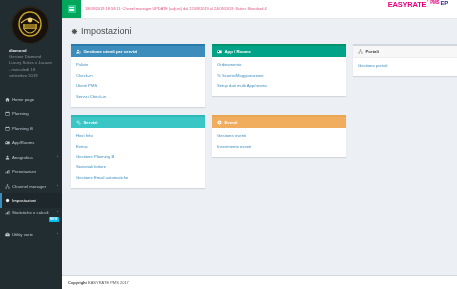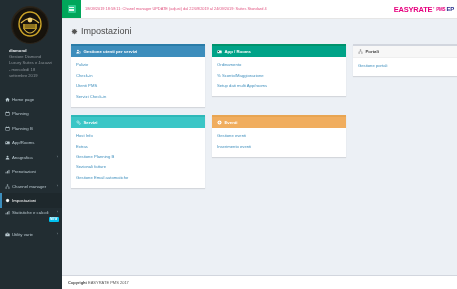--- a/index.html
+++ b/index.html
@@ -83,21 +83,21 @@
   .burger .bsq i { display:block; width:4.5px; height:.7px; background:#eafaf2; }
   .notif {
     flex: 1 1 auto; display: flex; align-items: center;
     padding: 0 4px; min-width: 0;
   }
   .notif-text {
     color: #e0527f; font-size: 3.9px; line-height: 1.55;
     max-width: 210px;
   }
   .brand {
-    display: flex; align-items: center; padding-right: 3px;
+    display: flex; align-items: flex-start; padding-right: 9px;
     font-size: 7.5px; font-weight: bold; letter-spacing: -0.2px;
     white-space: nowrap;
   }
   .brand .b1 { color: #e6007e; }
   .brand .b3 { color: #e6007e; font-size: 4.5px; padding: 0 1px; }
   .brand .b4 { color: #2b2f8c; font-size: 6px; }
 
   .content-header {
     padding: 7px 0 6px 9px; display: flex; align-items: center; gap: 3px;
     background: #ecf0f5;

